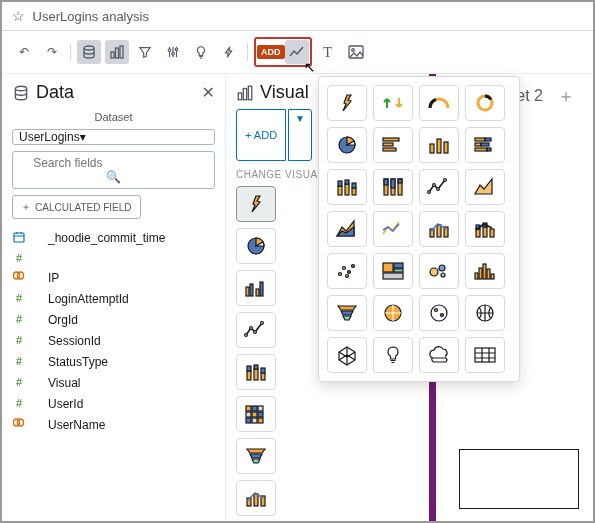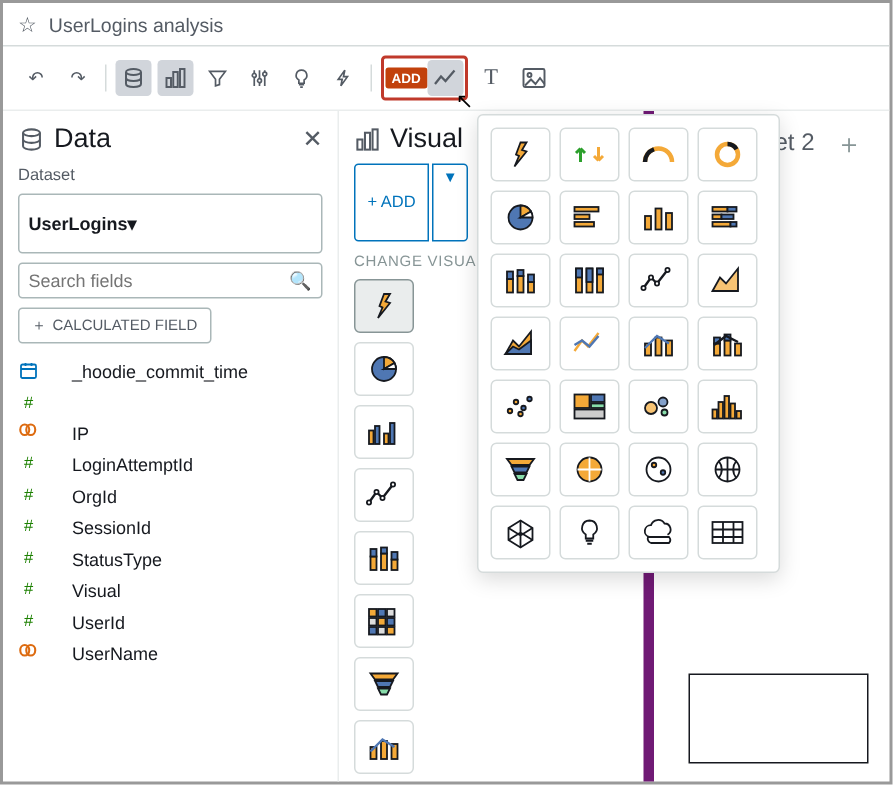--- a/index.html
+++ b/index.html
@@ -12,23 +12,23 @@
 .tb-btn.active { background: #d1d5db; }
 .tb-sep { width: 1px; height: 18px; background: #d5dbdb; margin: 0 2px; }
 .highlight-box { border: 2px solid #c0392b; border-radius: 3px; display: flex; align-items: center; padding: 1px; position: relative; }
 .add-badge { background: #c2410c; color: #fff; font-size: 9px; font-weight: bold; padding: 2px 4px; border-radius: 2px; }
 .cursor-arrow { position: absolute; right: -6px; bottom: -10px; font-size: 14px; color: #000; pointer-events: none; }
 .main { display: flex; height: calc(100% - 70px); position: relative; }
 .data-panel { width: 224px; border-right: 1px solid #eaeded; padding: 8px 10px; display: flex; flex-direction: column; gap: 6px; }
 .panel-header { display: flex; align-items: center; justify-content: space-between; }
 .panel-title { font-size: 18px; font-weight: 400; display: flex; align-items: center; gap: 6px; }
 .close-x { font-size: 16px; color: #545b64; cursor: pointer; }
-.ds-label { font-size: 11px; color: #545b64; margin-top: 2px; }
-.ds-select { border: 1px solid #aab7b8; border-radius: 3px; padding: 12px 6px; display: flex; justify-content: flex-start; align-items: center; font-size: 12px; cursor: pointer; font-weight: bold; }
-.search-box { border: 1px solid #aab7b8; border-radius: 3px; padding: 4px 6px; display: flex; align-items: center; justify-content: space-between; }
+.ds-label { font-size: 11px; color: #545b64; margin-top: 2px; text-align: center; }
+.ds-select { border: 1px solid #aab7b8; border-radius: 3px; padding: 0 6px; display: flex; justify-content: flex-start; align-items: center; font-size: 12px; cursor: pointer; }
+.search-box { border: 1px solid #aab7b8; border-radius: 3px; padding: 4px 6px; display: flex; align-items: center; justify-content: space-between; flex-direction: column; }
 .search-box input { border: none; outline: none; font-size: 12px; width: 85%; color: #879596; }
 .calc-btn { border: 1px solid #aab7b8; border-radius: 3px; padding: 4px 8px; font-size: 10px; color: #545b64; display: inline-flex; align-items: center; gap: 4px; cursor: pointer; align-self: flex-start; }
 .field-list { display: flex; flex-direction: column; gap: 3px; margin-top: 4px; }
 .field-item { display: flex; gap: 22px; padding: 2px 0; font-size: 12px; cursor: pointer; }
 .field-icon { width: 14px; text-align: center; font-size: 11px; }
 .ic-date { color: #0073bb; }
 .ic-num { color: #1d8102; }
 .ic-str { color: #dd6b10; }
 .ic-str svg { display: block; }
 .visual-panel { width: 210px; padding: 8px 10px; border-right: 7px solid #701a75; position: relative; }

